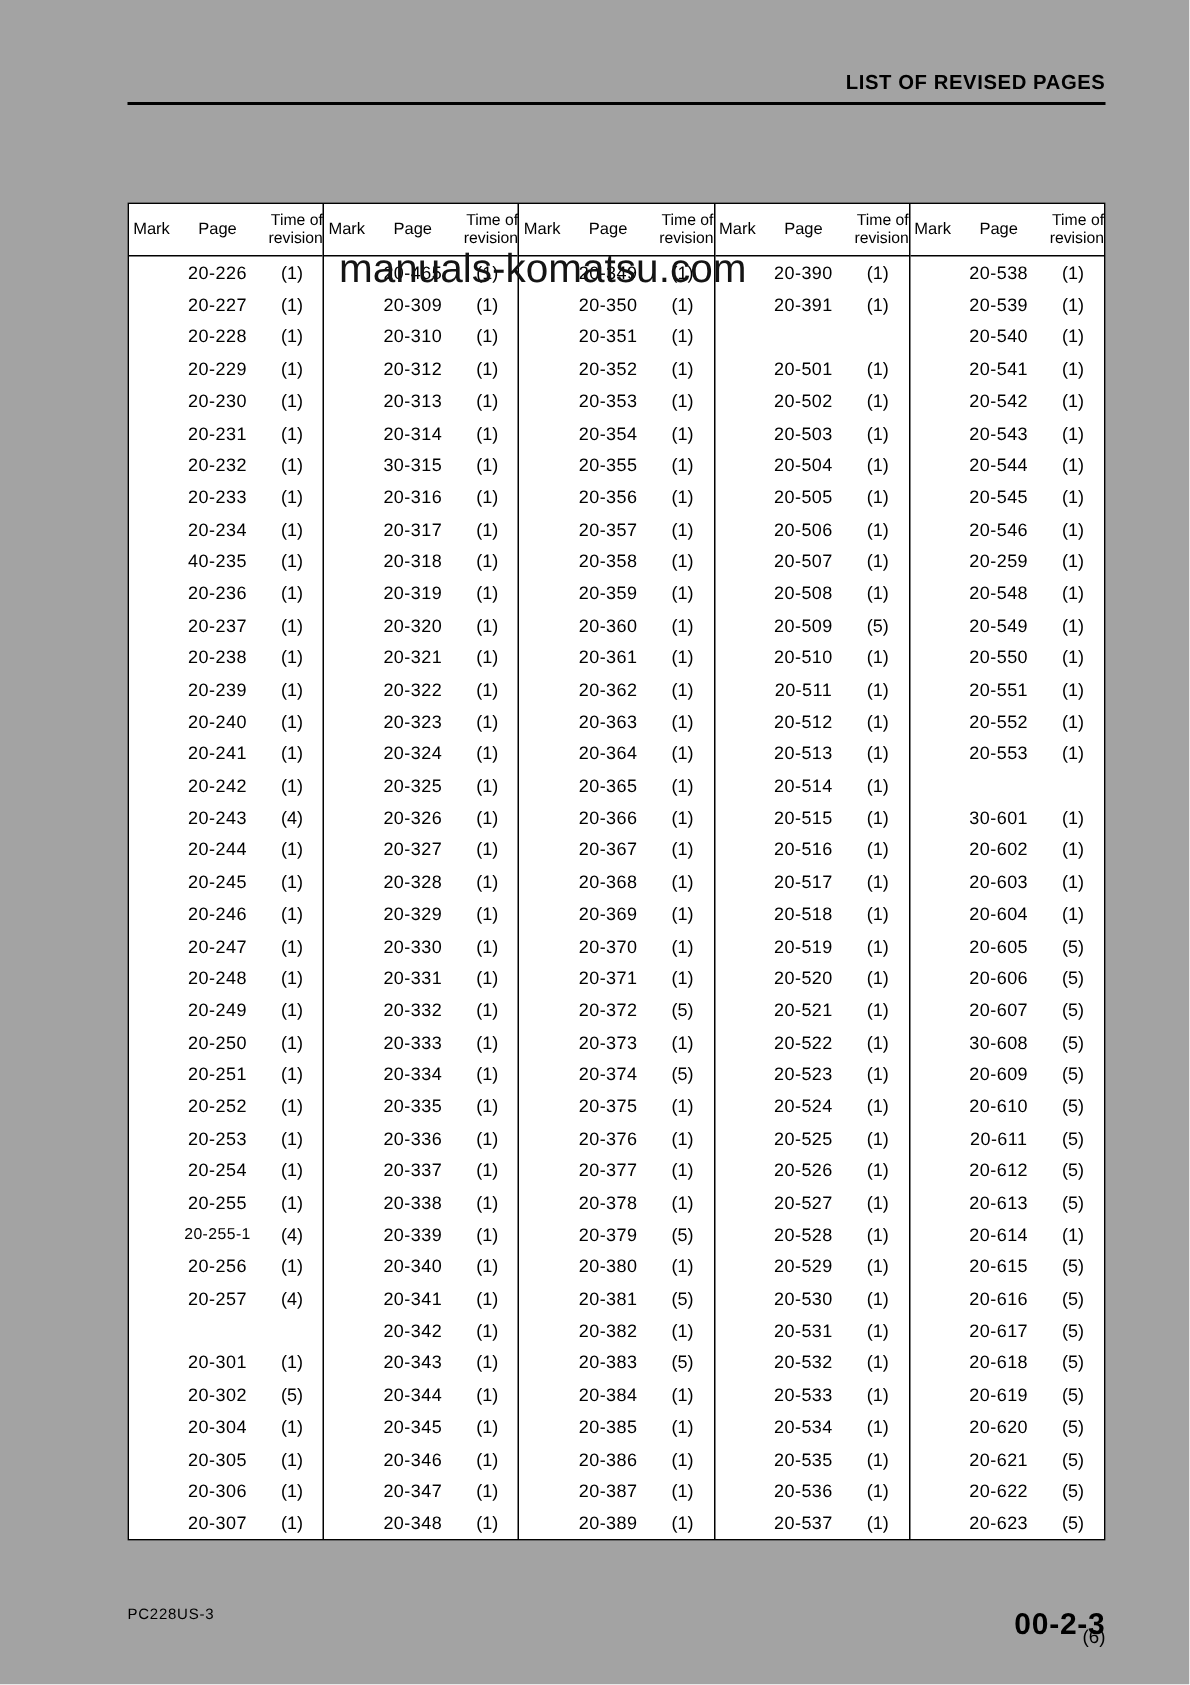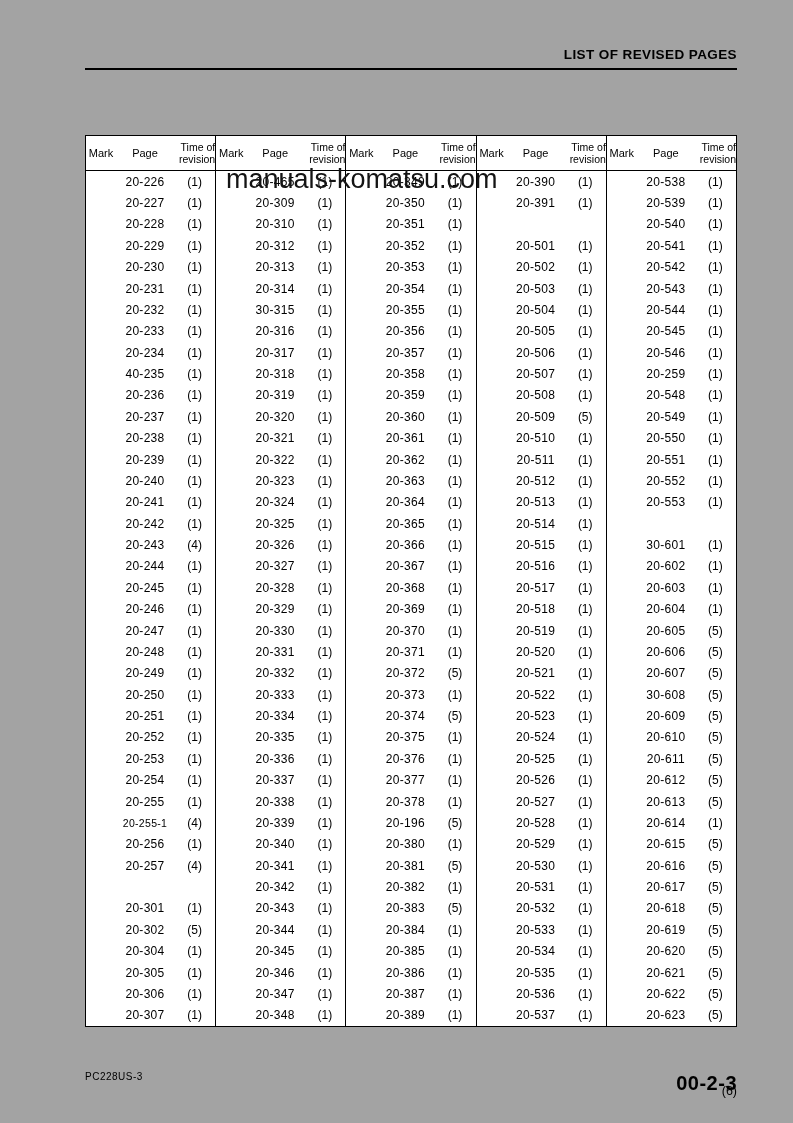--- a/index.html
+++ b/index.html
@@ -637,21 +637,21 @@
           <div class="c-page">20-377</div>
           <div class="c-rev">(1)</div>
         </div>
         <div class="data-row">
           <div class="c-mark"></div>
           <div class="c-page">20-378</div>
           <div class="c-rev">(1)</div>
         </div>
         <div class="data-row">
           <div class="c-mark"></div>
-          <div class="c-page">20-196</div>
+          <div class="c-page">20-379</div>
           <div class="c-rev">(5)</div>
         </div>
         <div class="data-row">
           <div class="c-mark"></div>
           <div class="c-page">20-380</div>
           <div class="c-rev">(1)</div>
         </div>
         <div class="data-row">
           <div class="c-mark"></div>
           <div class="c-page">20-381</div>

